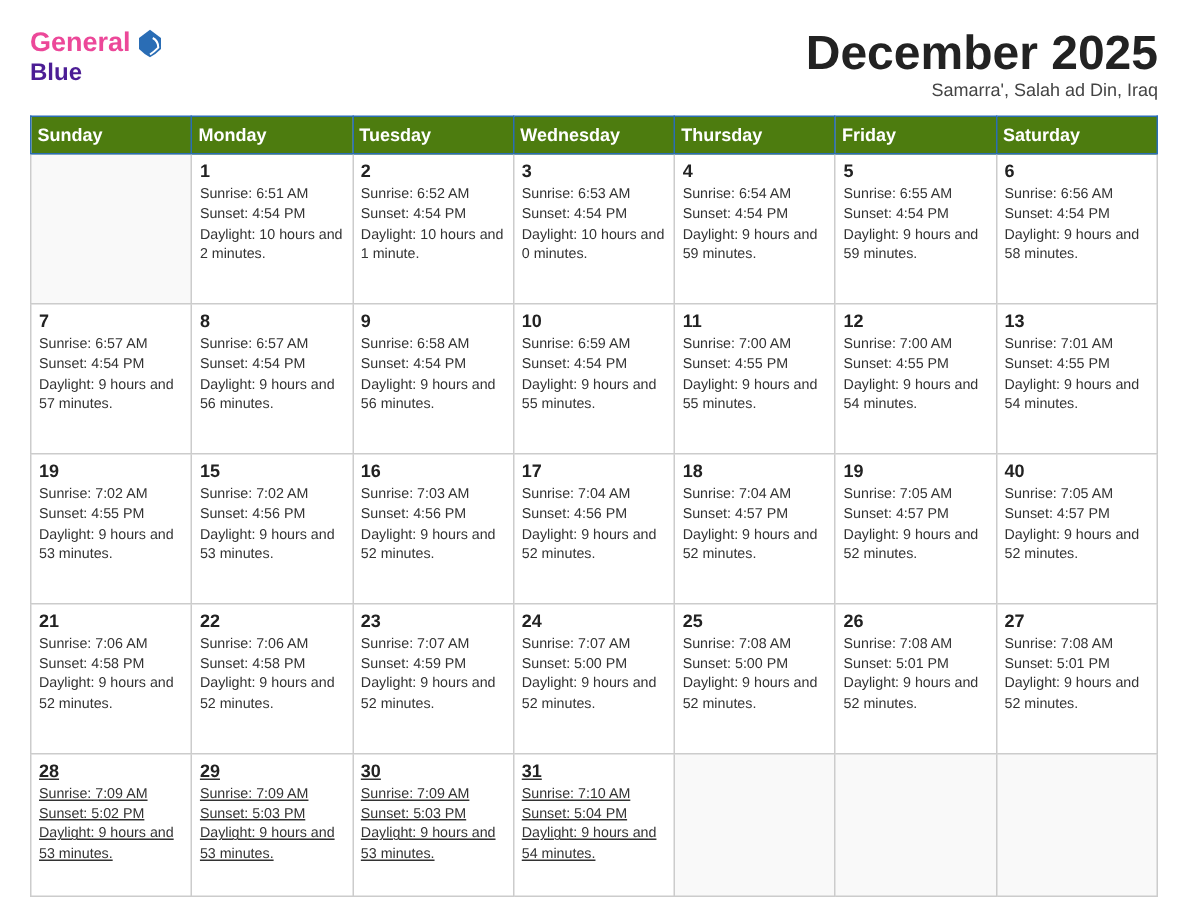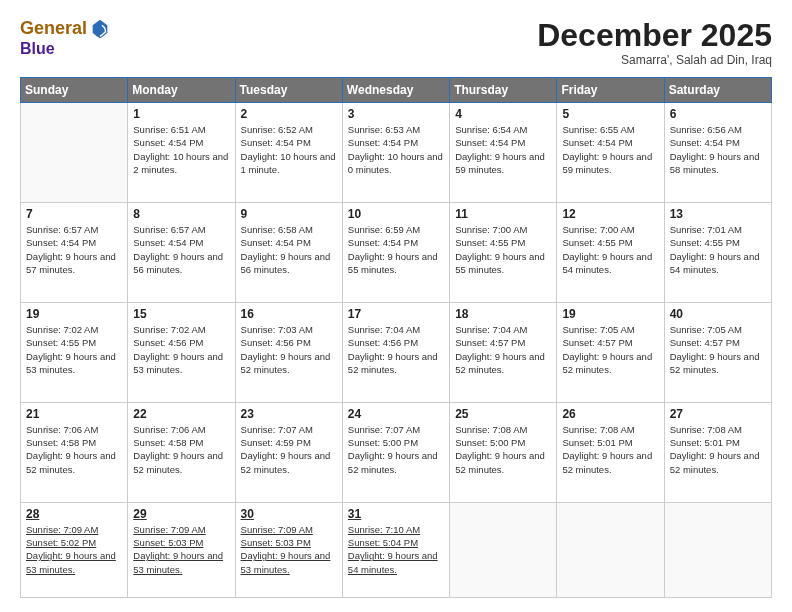--- a/index.html
+++ b/index.html
@@ -27,21 +27,21 @@
       display: flex;
       align-items: center;
     }
     .logo-text {
       font-size: 18px;
       font-weight: bold;
       color: #333;
       line-height: 1.1;
     }
     .logo-text span {
-      color: #a16207;
+      color: #ec4899;
       margin-top: 18px;
     }
     .logo-icon {
       width: 22px;
       height: 22px;
       margin-left: 2px;
     }
     .title-area {
       text-align: right;
     }
@@ -57,21 +57,21 @@
       margin-top: 0;
     }
     .calendar {
       flex: 1;
       border: 1px solid #bbb;
       border-collapse: collapse;
       width: 100%;
       table-layout: fixed;
     }
     .calendar th {
-      background: #737373;
+      background: #4d7c0f;
       color: #fff;
       font-size: 12px;
       font-weight: bold;
       padding: 5px 4px;
       text-align: left;
       border: 1px solid #2a6db5;
     }
     .calendar td {
       vertical-align: top;
       padding: 4px 5px;

